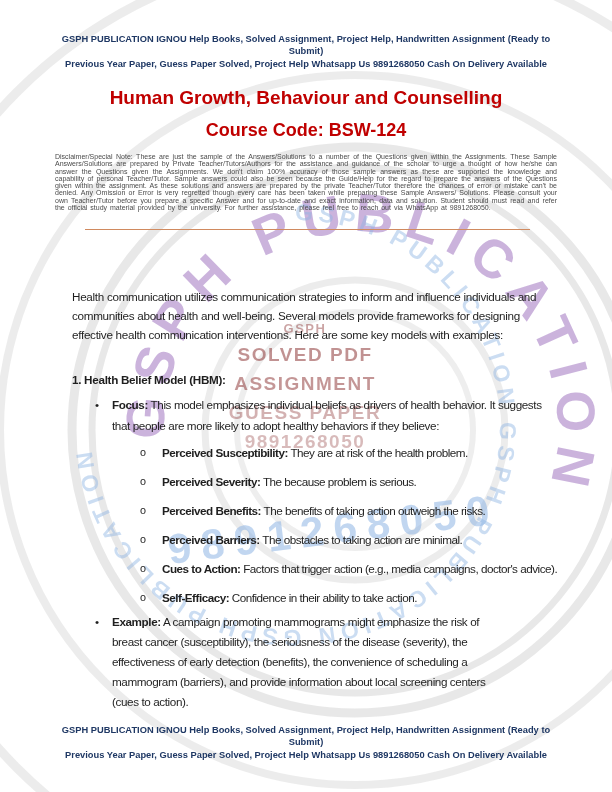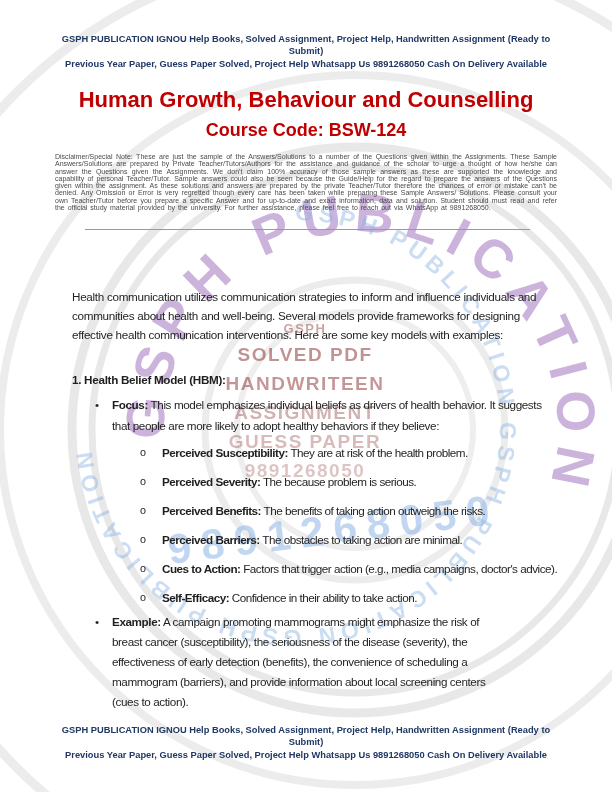--- a/index.html
+++ b/index.html
@@ -31,21 +31,21 @@
   .content{position:absolute;inset:0;z-index:1;}
   .banner{
     position:absolute;left:0;right:0;text-align:center;
     color:#1f3864;font-weight:bold;font-size:9.3px;line-height:12.3px;
     padding:0 56px;
   }
   .banner-top{top:33px;}
   .banner-bottom{top:724px;}
   .doc-title{
     position:absolute;left:0;right:0;top:87px;text-align:center;
-    color:#c00000;font-weight:bold;font-size:22px;
+    color:#c00000;font-weight:bold;font-size:19px;
   }
   .course-code{
     position:absolute;left:0;right:0;top:120px;text-align:center;
     color:#c00000;font-weight:bold;font-size:18px;
   }
   .disclaimer{
     position:absolute;left:55px;right:55px;top:153px;
     font-size:7px;line-height:7.3px;color:#4a4a4a;text-align:justify;
     word-spacing:1px;
   }
@@ -93,21 +93,20 @@
         <textPath href="#arcPurple" startOffset="10">GSPH PUBLICATION</textPath>
       </text>
       <text style="font-family:'Liberation Sans',sans-serif;font-weight:bold;font-size:23px;letter-spacing:5px;" fill="#8eb4e3" opacity="0.45">
         <textPath href="#circBlue" startOffset="0">GSPH PUBLICATION GSPH PUBLICATION GSPH PUBLICATION</textPath>
       </text>
     </svg>
 
     <div class="wm-stack">
       <div>GSPH</div>
       <div>SOLVED PDF</div>
-      <div>HANDWRITEEN</div>
       <div>ASSIGNMENT</div>
       <div>GUESS PAPER</div>
       <div>9891268050</div>
     </div>
 
     <div class="wm-phone">9891268050</div>
   </div>
 
   <div class="content">
 

